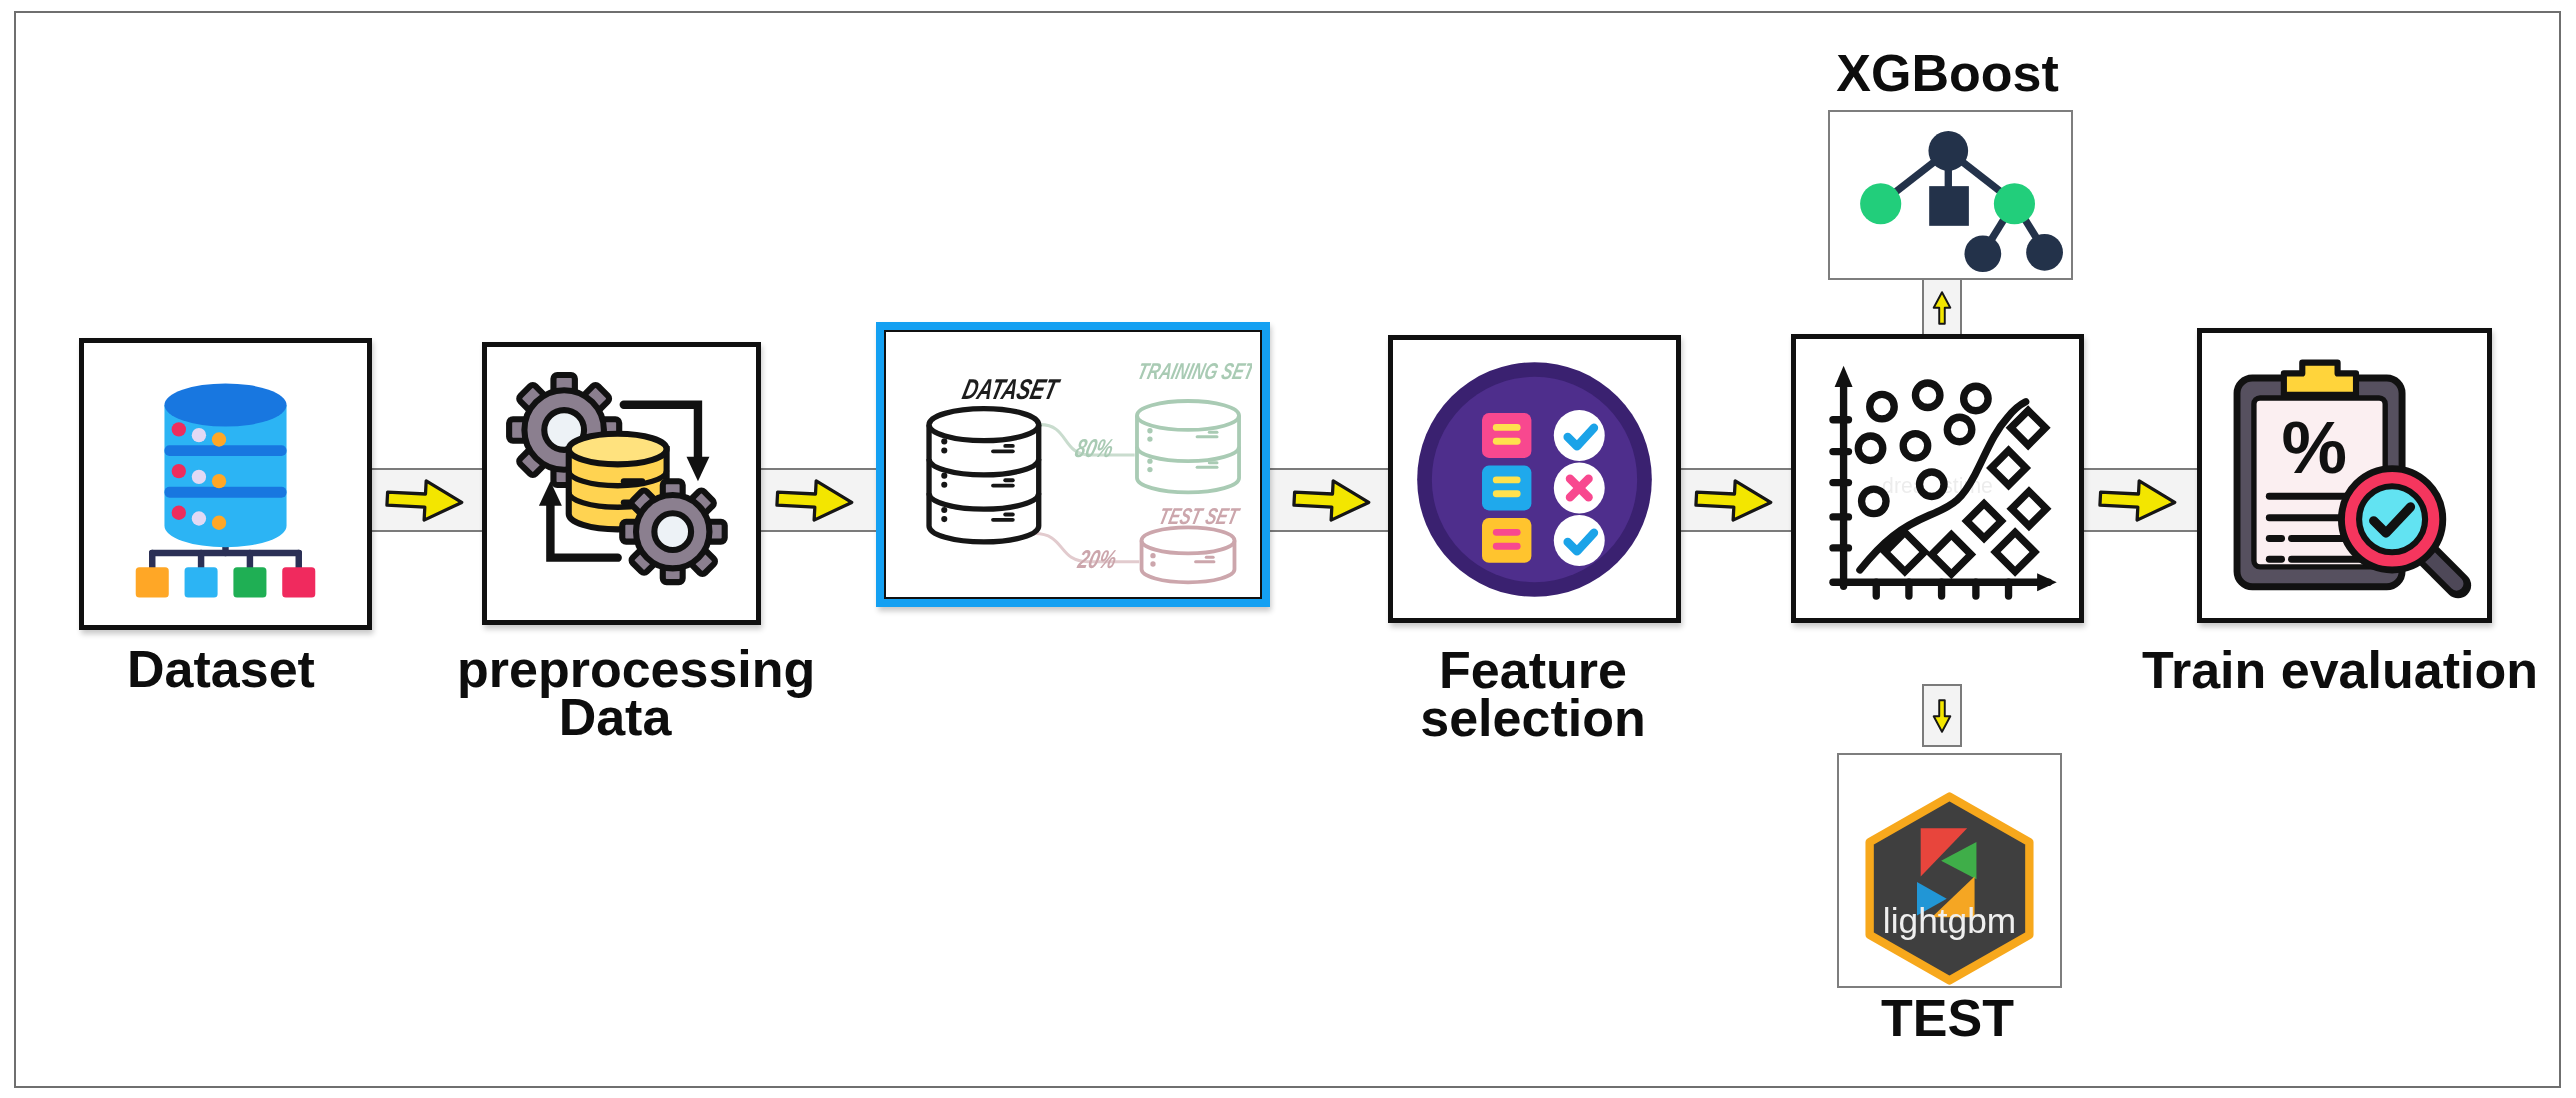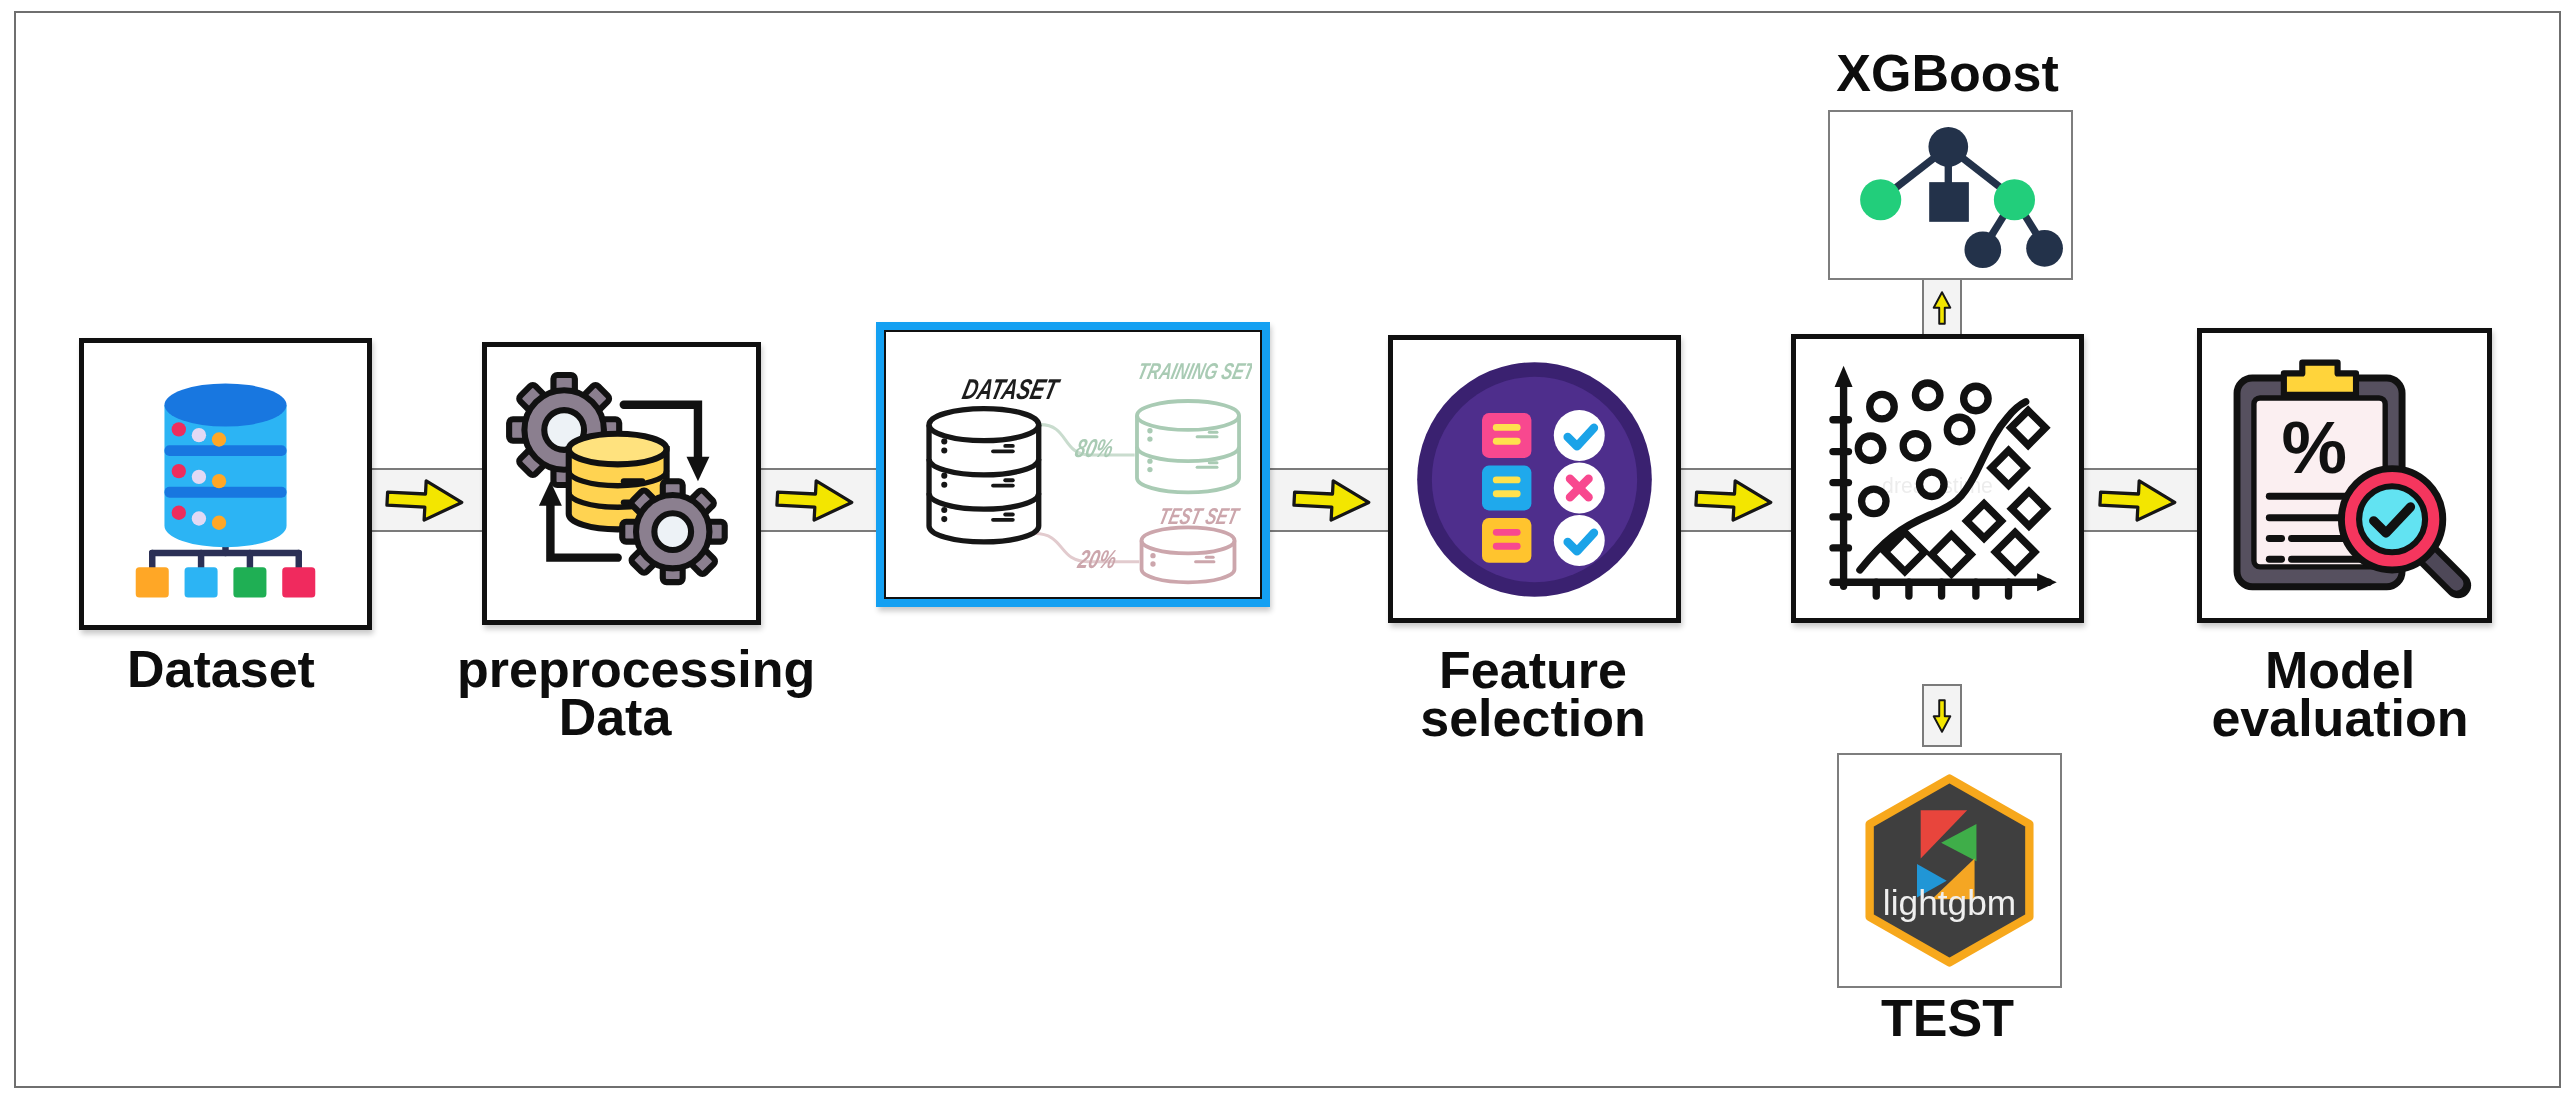--- a/index.html
+++ b/index.html
@@ -8,21 +8,21 @@
   .frame{position:absolute;left:14.2px;top:11px;width:2543px;height:1073px;
          border:2.4px solid #6f6f6f;background:#fff;}
   .box{position:absolute;background:#fff;border:5.5px solid #101010;z-index:2;
        display:flex;align-items:center;justify-content:center;
        box-shadow:2.4px 4px 5.5px rgba(0,0,0,.22);}
   .split-outer{position:absolute;border:8px solid #14A0F2;background:#14A0F2;z-index:2;
        box-shadow:2.4px 4px 5.5px rgba(0,0,0,.22);}
   .split-inner{width:100%;height:100%;background:#fff;border:2.4px solid #101010;
        box-sizing:border-box;display:flex;align-items:center;justify-content:center;}
   .modelbox{position:absolute;background:#fff;border:2.4px solid #7e7e7e;z-index:2;
-       display:flex;align-items:center;justify-content:center;}
+       display:flex;align-items:flex-end;justify-content:center;}
   .connector{position:absolute;background:#F3F3F3;border:2.4px solid #7B7B7B;z-index:1;
        display:flex;align-items:center;justify-content:center;overflow:visible;}
   .lbl{position:absolute;font-weight:700;font-size:52px;line-height:48px;color:#0d0d0d;
        text-align:center;letter-spacing:0px;}
   .arrow-r{transform:rotate(3deg);}
   .arrow-u{transform:rotate(-90deg);}
   .arrow-d{transform:rotate(90deg);}
   svg{display:block;}
 </style>
 </head>
@@ -308,21 +308,21 @@
       <g>
         <path d="M278 278 L318 318" stroke="#111" stroke-width="34" stroke-linecap="round"></path>
         <path d="M280 280 L316 316" stroke="#4E4858" stroke-width="18" stroke-linecap="round"></path>
         <circle cx="232" cy="232" r="66" fill="#F5365E" stroke="#111" stroke-width="9"></circle>
         <circle cx="232" cy="232" r="43" fill="#62E3F2" stroke="#111" stroke-width="8"></circle>
         <path d="M208 234 l16 16 l32 -34" fill="none" stroke="#111" stroke-width="12" stroke-linecap="round" stroke-linejoin="round"></path>
       </g>
     </svg>
   </div>
   <div class="lbl" style="left:2142px;top:646px;width:396px">
-    <span>Model evaluation</span>
+    <span>Train evaluation</span>
   </div>
 
   <div class="lbl" style="left:1829px;top:49px;width:237px">
     <span>XGBoost</span>
   </div>
   <div class="modelbox" style="left:1828px;top:110px;width:241px;height:166px">
     <svg width="231" height="158" viewBox="0 0 310 215">
       <g stroke="#23324A" stroke-width="10" fill="none">
         <path d="M152 42 L62 112"></path>
           <path d="M152 42 V112"></path>

